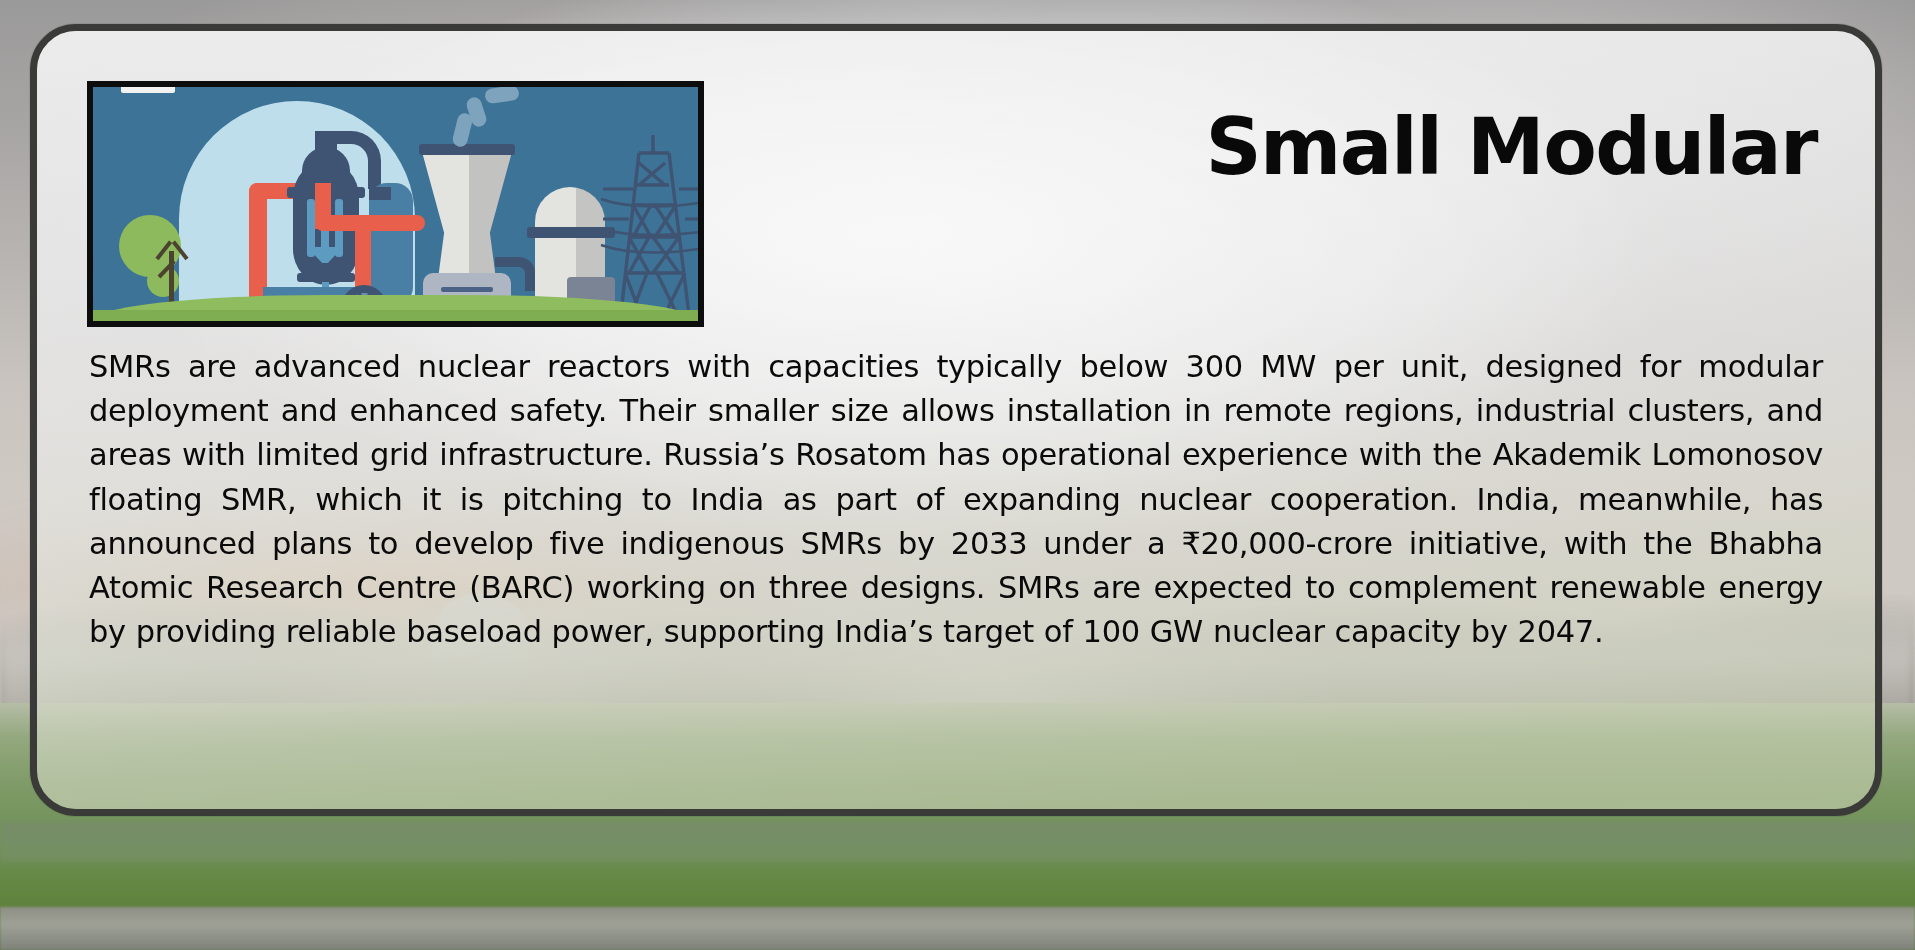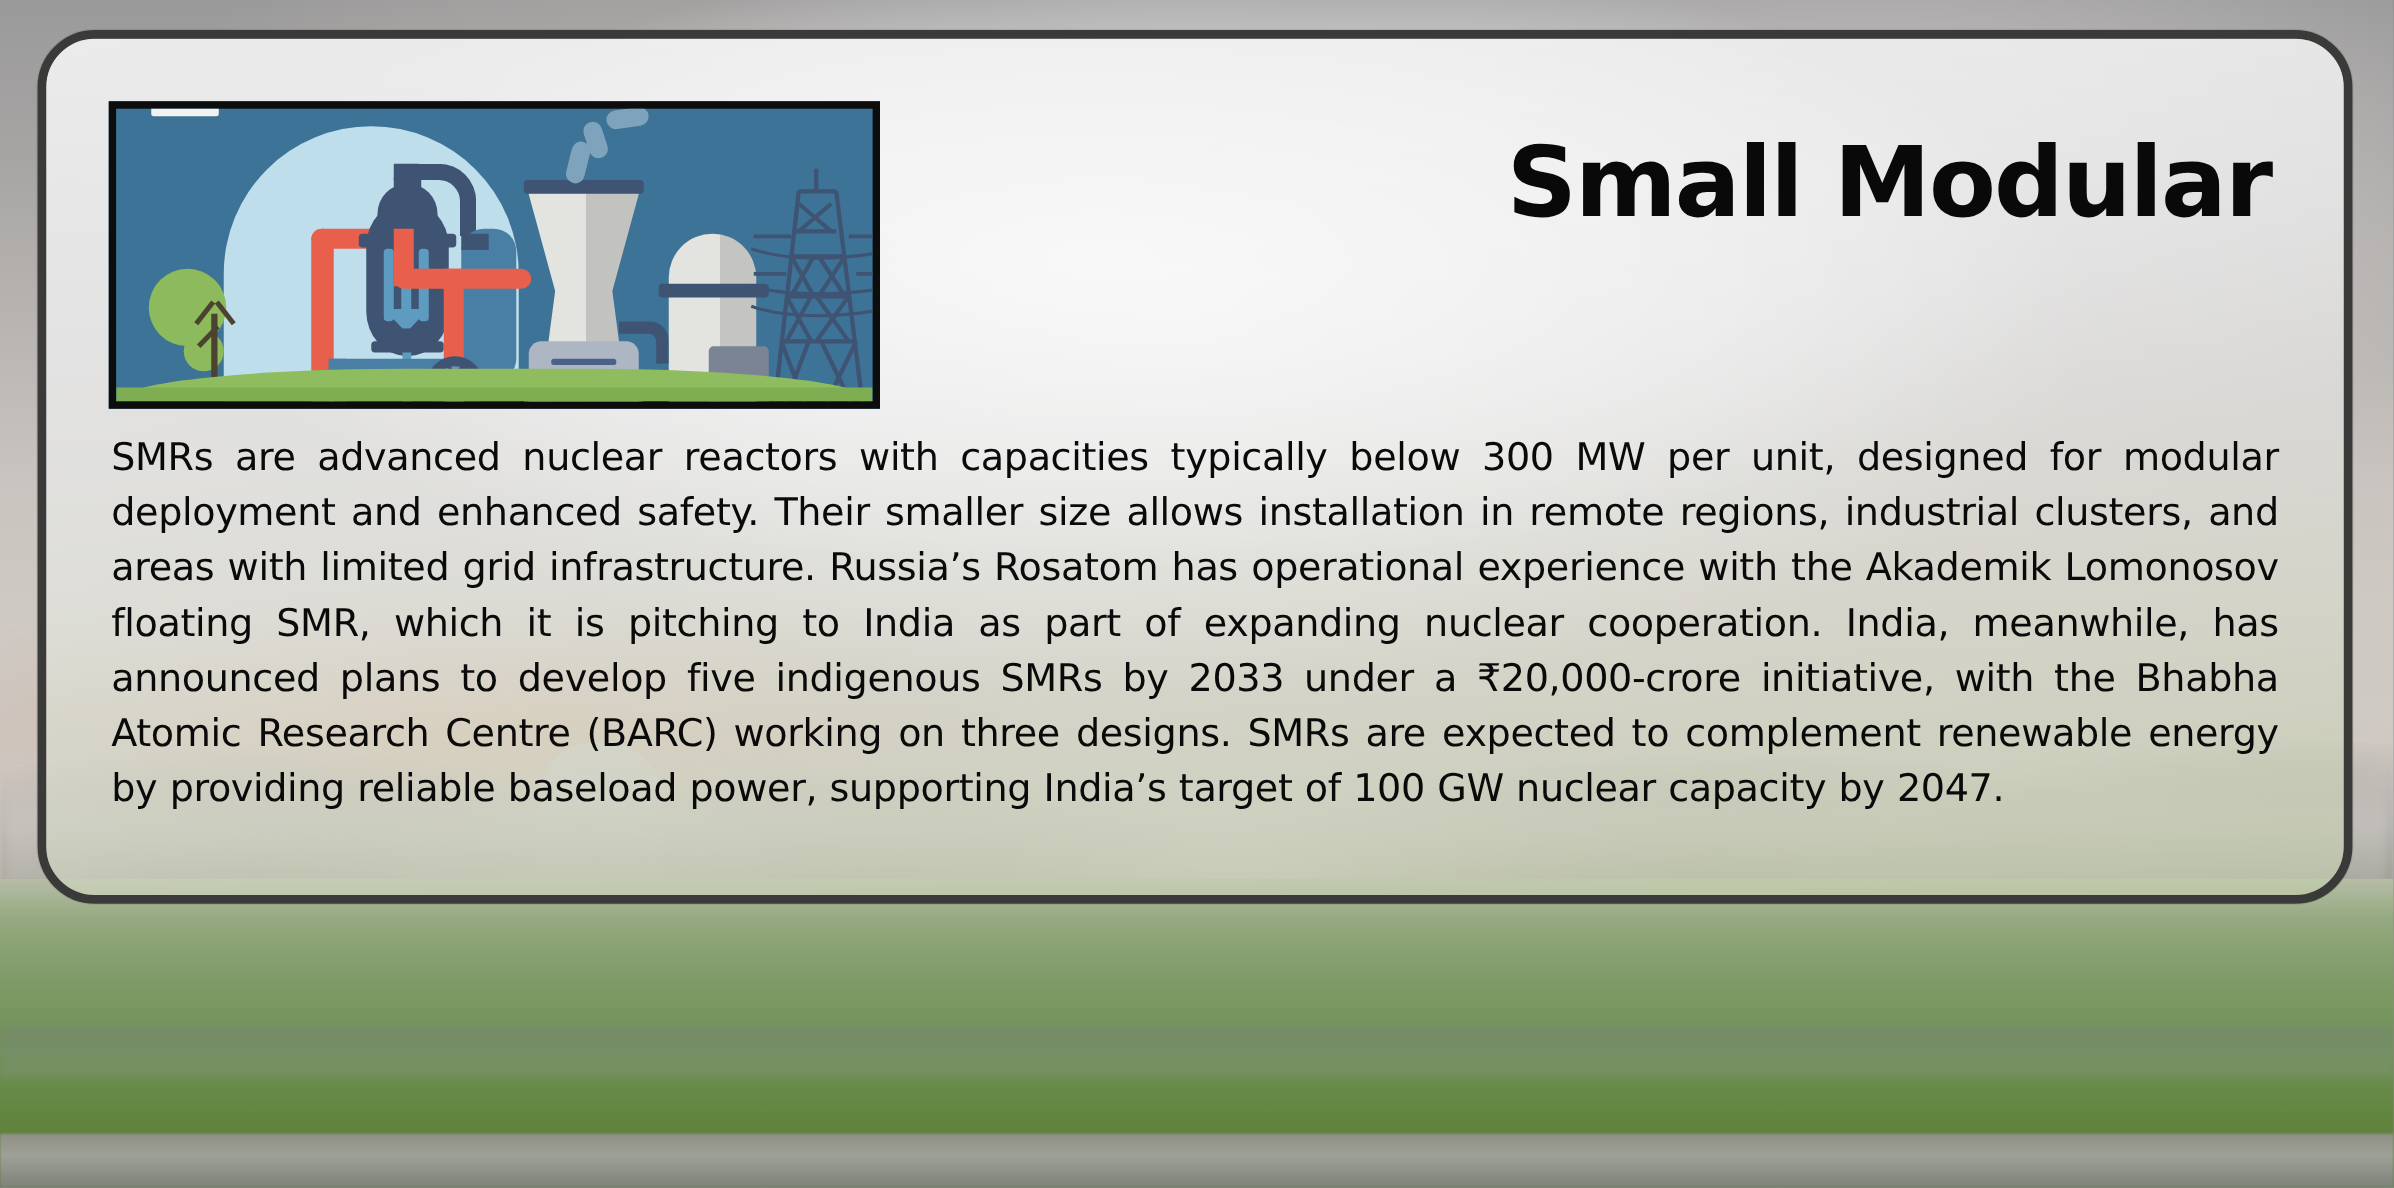--- a/index.html
+++ b/index.html
@@ -53,21 +53,21 @@
   .bg-road {
     position:absolute; left:0; top:95.5%; width:100%; height:4.5%;
     background:linear-gradient(180deg,#8e9084 0%, #9fa197 40%, #7e8278 100%);
     filter:blur(1px);
   }
   .bg-bld { position:absolute; background:#cfcdc9; opacity:.85; filter:blur(.6px); }
 
   
   #card {
     position:absolute;
-    left:30px; top:24px; width:1852px; height:699px;
+    left:30px; top:24px; width:1852px; height:792px;
     border:7px solid #3a3a38;
     border-radius:46px;
     overflow:hidden;
     background:linear-gradient(170deg, rgba(240,240,241,.80) 0%, rgba(233,233,234,.74) 24%, rgba(228,228,228,.62) 46%, rgba(214,214,206,.46) 68%, rgba(196,203,178,.42) 88%, rgba(188,199,168,.46) 100%);
     box-shadow:0 0 0 1px rgba(0,0,0,.08);
   }
   
   #card-wash {
     position:absolute; inset:0;
     background:

